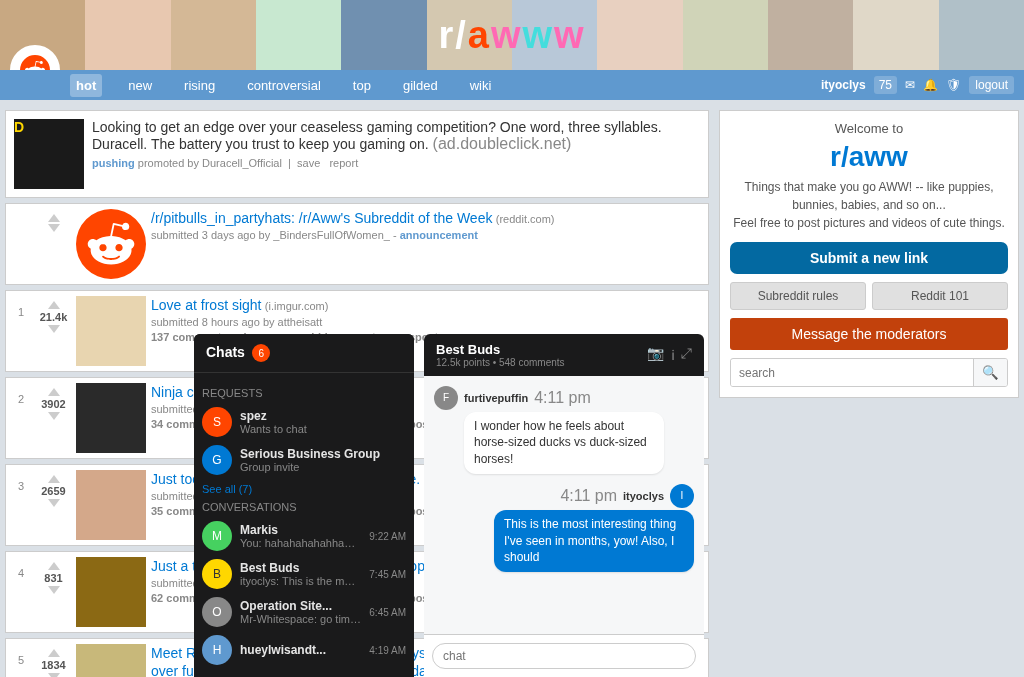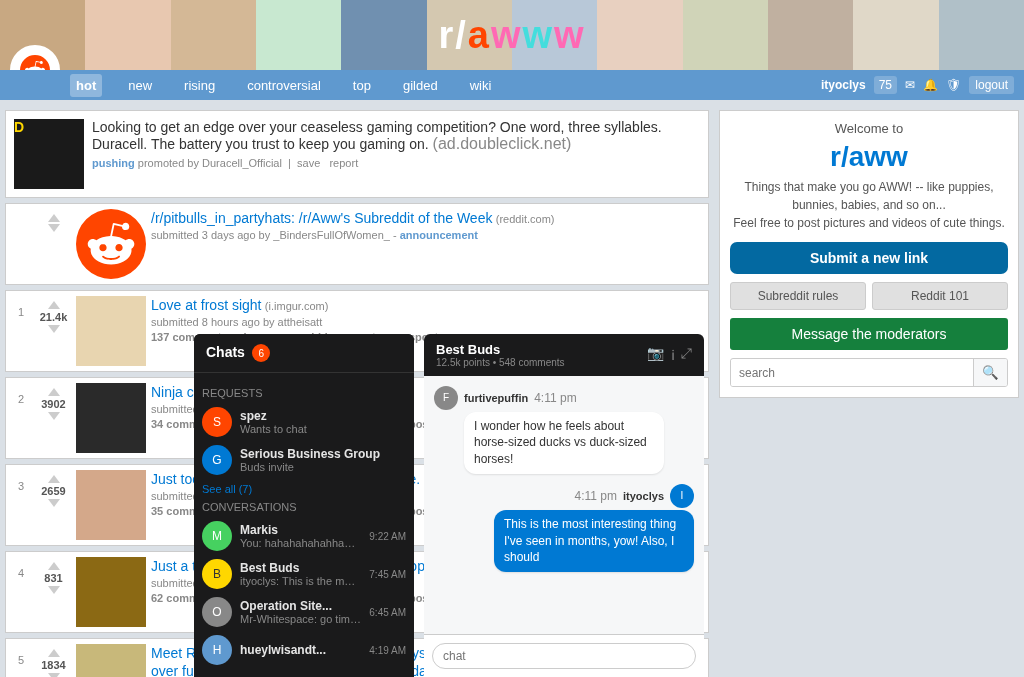--- a/index.html
+++ b/index.html
@@ -243,21 +243,21 @@
       color: #555;
       border: 1px solid #ccc;
       padding: 6px;
       border-radius: 3px;
       font-size: 12px;
       cursor: pointer;
     }
     .message-mods-btn {
       display: block;
       width: 100%;
-      background: #15803d;
+      background: #c2410c;
       color: #fff;
       border: none;
       padding: 8px;
       border-radius: 3px;
       font-size: 14px;
       cursor: pointer;
       margin-bottom: 8px;
     }
     .search-box {
       display: flex;
@@ -381,21 +381,21 @@
       border-radius: 50%;
       background: #888;
       flex-shrink: 0;
       display: flex;
       align-items: center;
       justify-content: center;
       font-size: 10px;
       color: #fff;
     }
     .conv-msg-name { font-size: 11px; font-weight: bold; color: #333; }
-    .conv-msg-time { font-size: 12px; color: #888; }
+    .conv-msg-time { font-size: 16px; color: #888; }
     .conv-msg-bubble {
       background: #fff;
       border-radius: 12px;
       padding: 6px 10px;
       font-size: 12px;
       color: #333;
       max-width: 200px;
       margin-left: 30px;
       line-height: 1.4;
       box-shadow: 0 1px 2px rgba(0,0,0,0.1);
@@ -710,21 +710,21 @@
         <div class="chat-avatar" style="background:#ff4500;">S</div>
         <div class="chat-info">
           <div class="chat-name">spez</div>
           <div class="chat-preview">Wants to chat</div>
         </div>
       </div>
       <div class="chat-request-item">
         <div class="chat-avatar" style="background:#0079d3;">G</div>
         <div class="chat-info">
           <div class="chat-name">Serious Business Group</div>
-          <div class="chat-preview">Buds invite</div>
+          <div class="chat-preview">Group invite</div>
         </div>
       </div>
       <div class="see-all">See all (7)</div>
       <div class="chat-section-title">Conversations</div>
       <div class="chat-conv-item">
         <div class="chat-avatar" style="background:#46d160;">M</div>
         <div class="chat-info">
           <div class="chat-name">Markis</div>
           <div class="chat-preview">You: hahahahahahhahah</div>
         </div>

